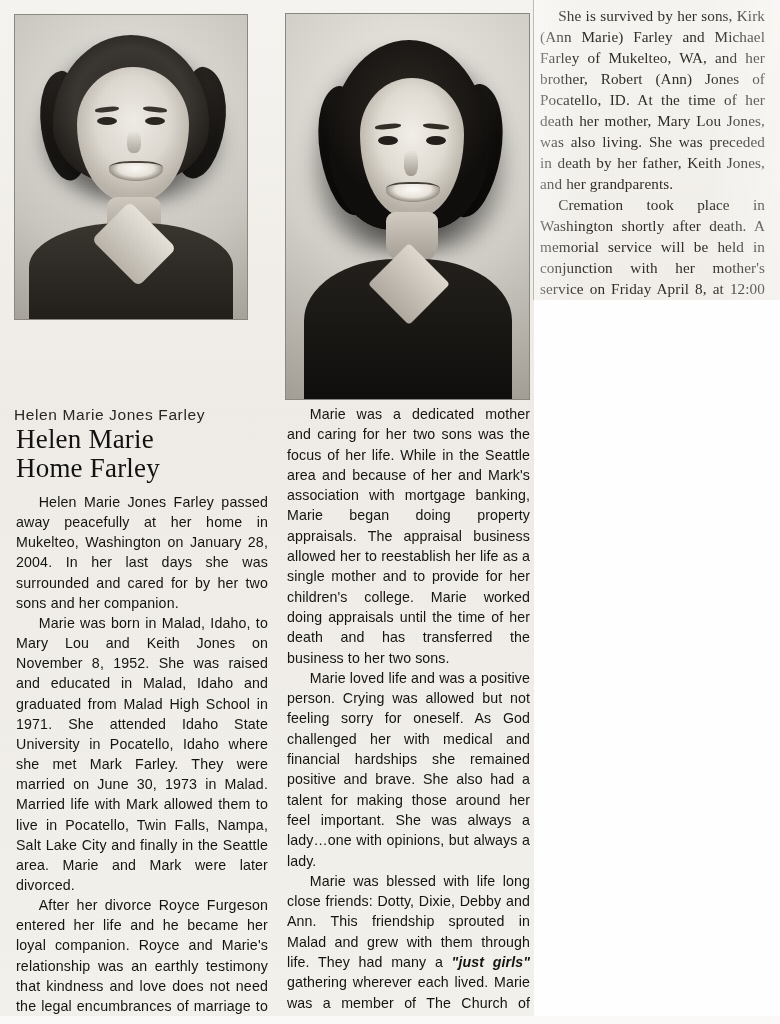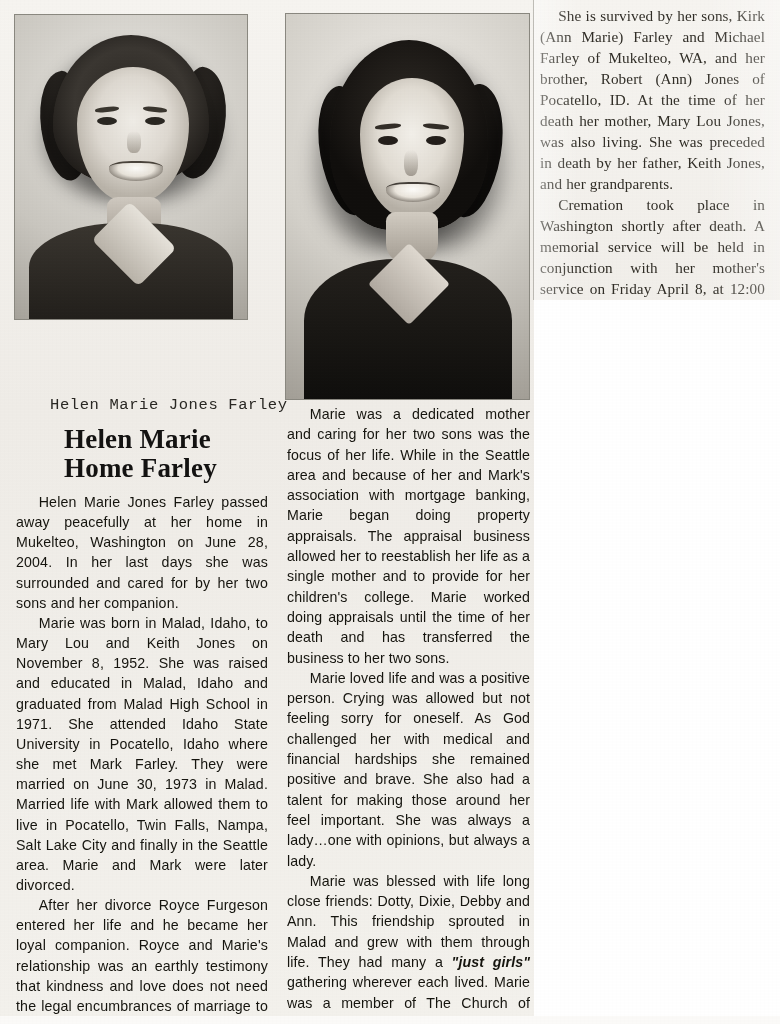--- a/index.html
+++ b/index.html
@@ -199,42 +199,40 @@
   #photo-marie .vneck {
     position: absolute; left: 94px; bottom: 86px; width: 58px; height: 58px;
     background: linear-gradient(180deg, #ded8cf 0%, #b0a9a0 100%);
     transform: rotate(45deg);
     border-radius: 4px;
   }
 
   .caption {
     position: absolute;
     left: 14px;
-    top: 396px;
+    top: 406px;
     width: 250px;
-    font-family: Liberation Mono, monospace;
+    font-family: Liberation Sans, sans-serif;
     font-size: 15.5px;
     letter-spacing: 0.6px;
     color: #2a2824;
-    margin-left: 36px;
   }
 
   
   .headline {
     position: absolute;
     left: 16px;
     top: 425px;
     width: 250px;
     font-family: "Liberation Serif", serif;
-    font-weight: bold;
+    font-weight: normal;
     font-size: 27px;
     line-height: 1.08;
     color: #141312;
     letter-spacing: 0.2px;
-    margin-left: 48px;
   }
 
   
   .col {
     position: absolute;
     text-align: justify;
     color: #16150f;
   }
   .col p {
     margin: 0;
@@ -349,21 +347,21 @@
   </div>
 
   <div class="caption">Helen Marie Jones Farley</div>
 
   <div class="headline">
     <div>Helen Marie</div>
     <div>Home Farley</div>
   </div>
 
   <div class="col" id="col-left">
-    <p>Helen Marie Jones Farley passed away peacefully at her home in Mukelteo, Washington on June 28, 2004.  In her last days she was surrounded and cared for by her two sons and her companion.</p>
+    <p>Helen Marie Jones Farley passed away peacefully at her home in Mukelteo, Washington on January 28, 2004.  In her last days she was surrounded and cared for by her two sons and her companion.</p>
     <p>Marie was born in Malad, Idaho, to Mary Lou and Keith Jones on November 8, 1952. She was raised and educated in Malad, Idaho and graduated from Malad High School in 1971. She attended Idaho State University in Pocatello, Idaho where she met Mark Farley. They were married on June 30, 1973 in Malad. Married life with Mark allowed them to live in Pocatello, Twin Falls, Nampa, Salt Lake City and finally in the Seattle area. Marie and Mark were later divorced.</p>
     <p>After her divorce Royce Furgeson entered her life and he became her loyal companion. Royce and Marie's relationship was an earthly testimony that kindness and love does not need the legal encumbrances of marriage to exist.</p>
   </div>
 
   <div class="col" id="col-mid">
     <p>Marie was a dedicated mother and caring for her two sons was the focus of her life. While in the Seattle area and because of her and Mark's association with mortgage banking, Marie began doing property appraisals. The appraisal business allowed her to reestablish her life as a single mother and to provide for her children's college. Marie worked doing appraisals until the time of her death and has transferred the business to her two sons.</p>
     <p>Marie loved life and was a positive person. Crying was allowed but not feeling sorry for oneself. As God challenged her with medical and financial hardships she remained positive and brave. She also had a talent for making those around her feel important. She was always a lady…one with opinions, but always a lady.</p>
     <p>Marie was blessed with life long close friends: Dotty, Dixie, Debby and Ann. This friendship sprouted in Malad and grew with them through life. They had many a <span class="italic">"just girls"</span> gathering wherever each lived.  Marie was a member of The Church of Jesus Christ of Latter-day Saints.</p>
   </div>
 

